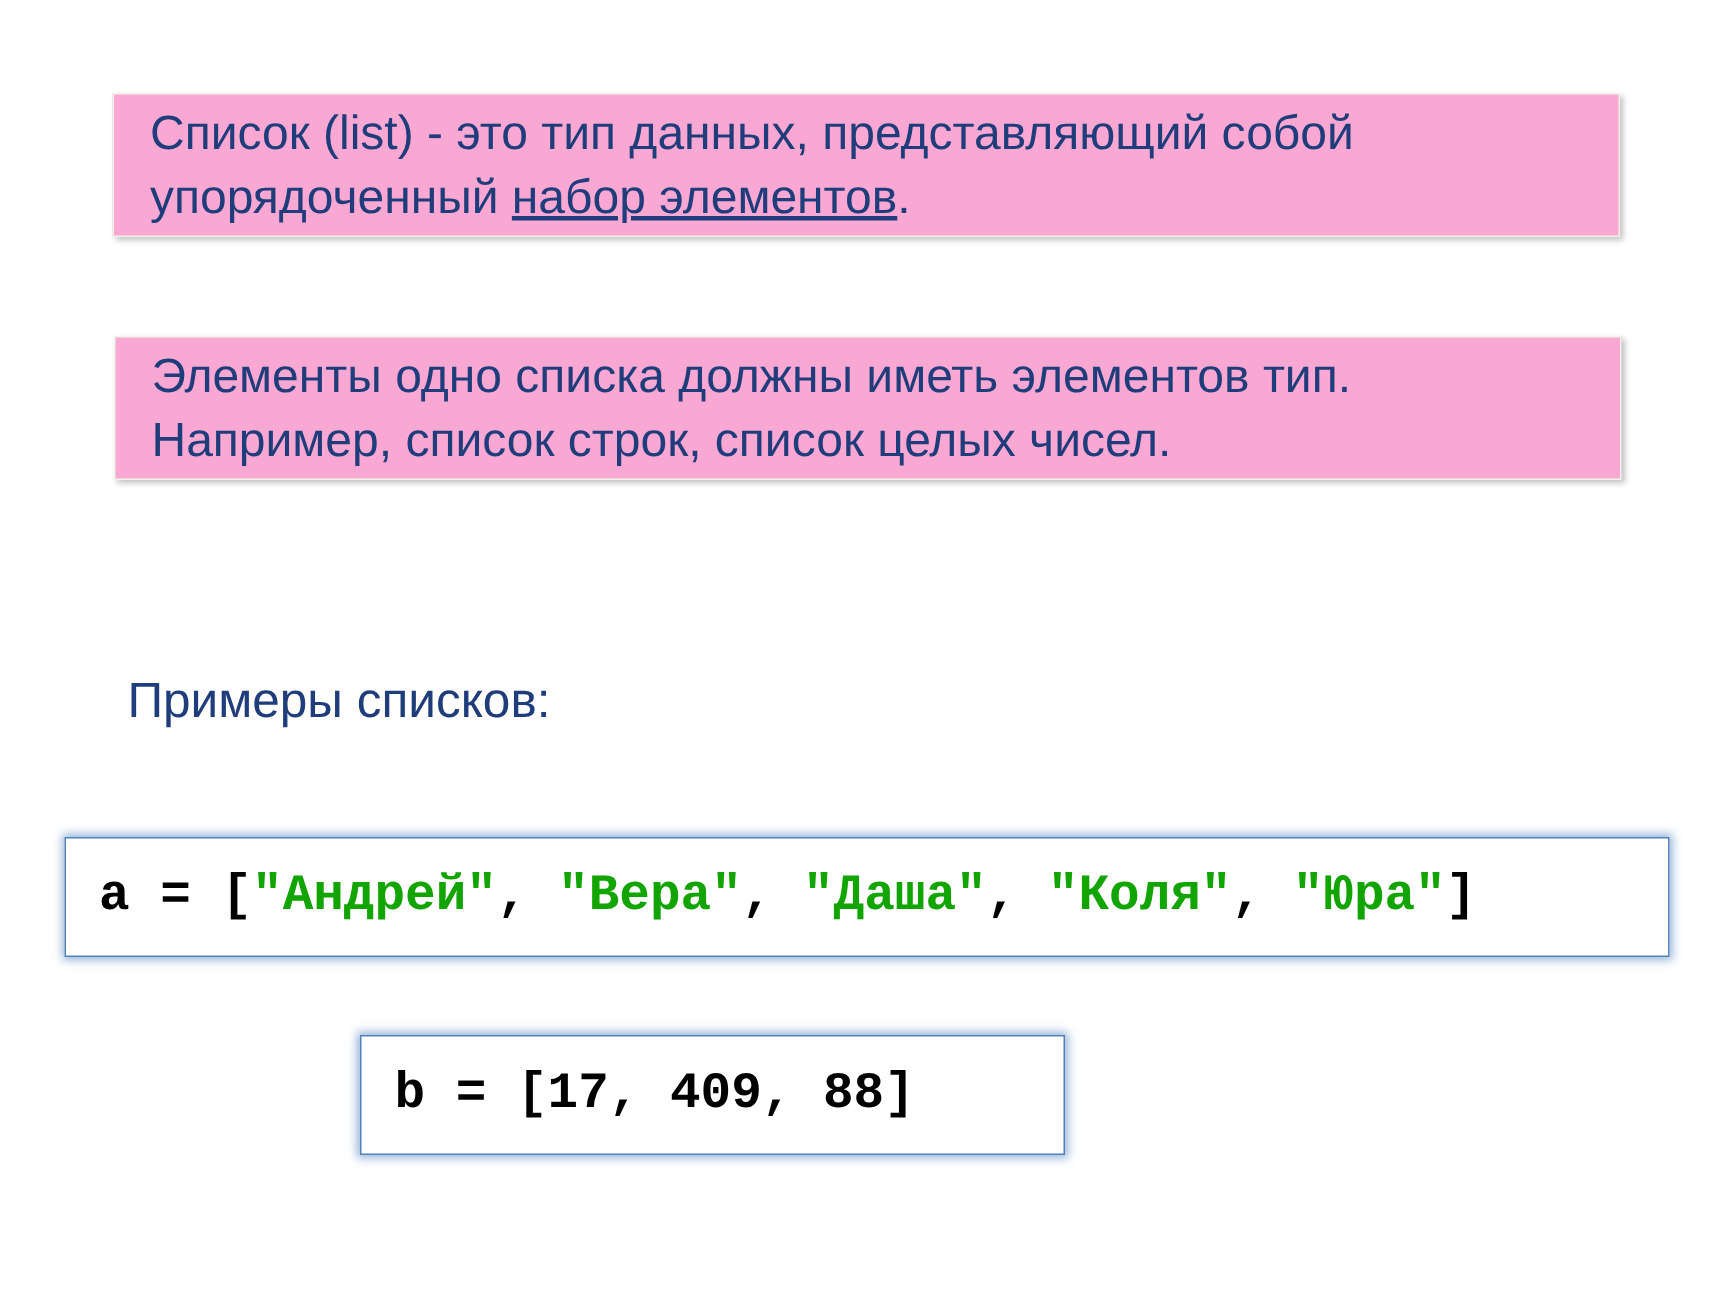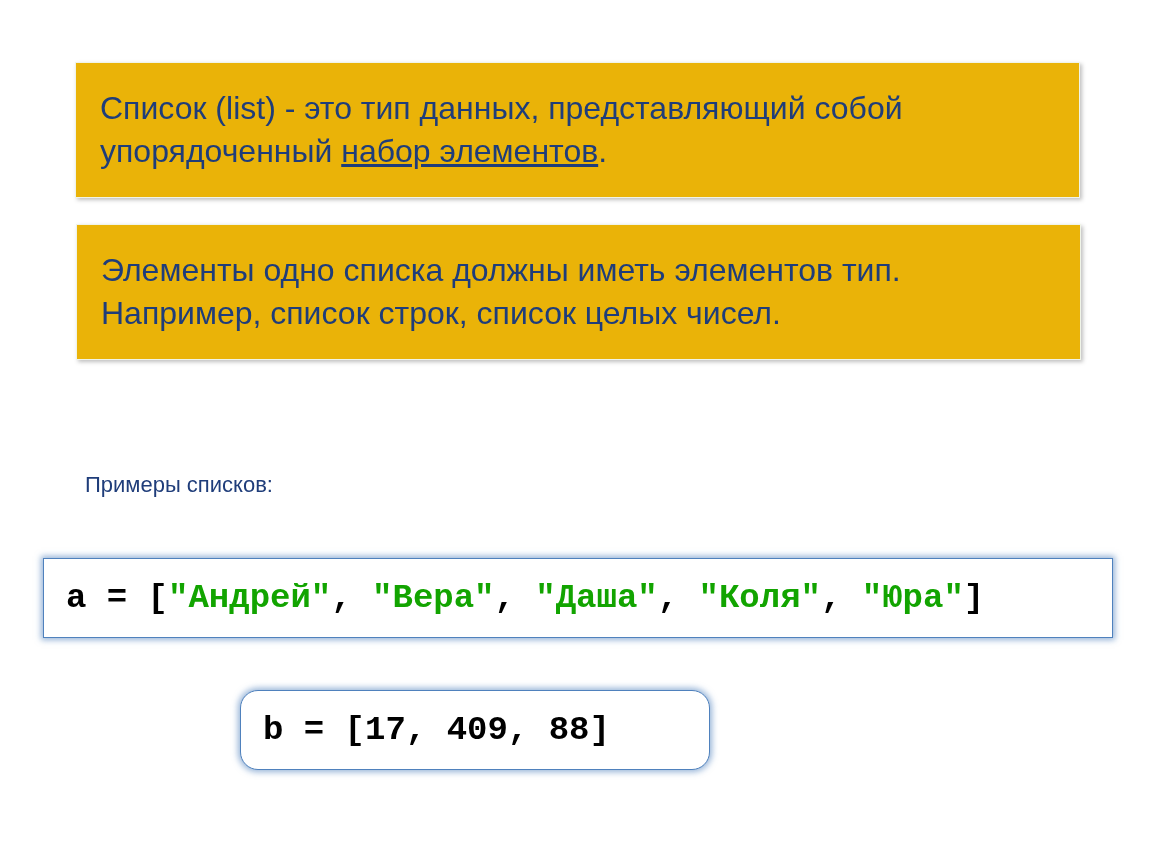--- a/index.html
+++ b/index.html
@@ -10,24 +10,24 @@
     background: #ffffff;
     font-family: Arial, Helvetica, sans-serif;
   }
   .slide {
     position: relative;
     width: 1150px;
     height: 864px;
   }
   .box {
     position: absolute;
-    background: #eab308;
+    background: #f9a8d4;
     border: 1px solid #f0f4e8;
     box-shadow: 2px 2px 4px rgba(0,0,0,0.25);
-    padding: 24px 24px;
+    padding: 4px 24px;
     box-sizing: border-box;
     color: #1f3d7a;
     font-size: 32px;
     line-height: 1.35;
   }
   .box1 {
     left: 75px;
     top: 62px;
     width: 1005px;
   }
@@ -35,23 +35,23 @@
     left: 76px;
     top: 224px;
     width: 1005px;
   }
   .underline {
     text-decoration: underline;
   }
   .examples-label {
     position: absolute;
     left: 85px;
-    top: 472px;
+    top: 448px;
     color: #1f3d7a;
-    font-size: 22px;
+    font-size: 33px;
   }
   .codebox {
     position: absolute;
     background: #ffffff;
     border: 1px solid #4f81bd;
     box-shadow: 0 0 6px 2px rgba(79,129,189,0.6);
     font-family: "Courier New", Courier, monospace;
     font-weight: bold;
     font-size: 34px;
     color: #000000;
@@ -61,21 +61,20 @@
   }
   .codebox1 {
     left: 43px;
     top: 558px;
     width: 1070px;
   }
   .codebox2 {
     left: 240px;
     top: 690px;
     width: 470px;
-    border-radius: 18px;
   }
   .str { color: #12a400; }
 </style>
 </head>
 <body>
 
 <div class="slide">
 
   <div class="box box1">
     <span>Список (list) - это тип данных, представляющий собой упорядоченный </span><span class="underline">набор элементов</span><span>.</span>

